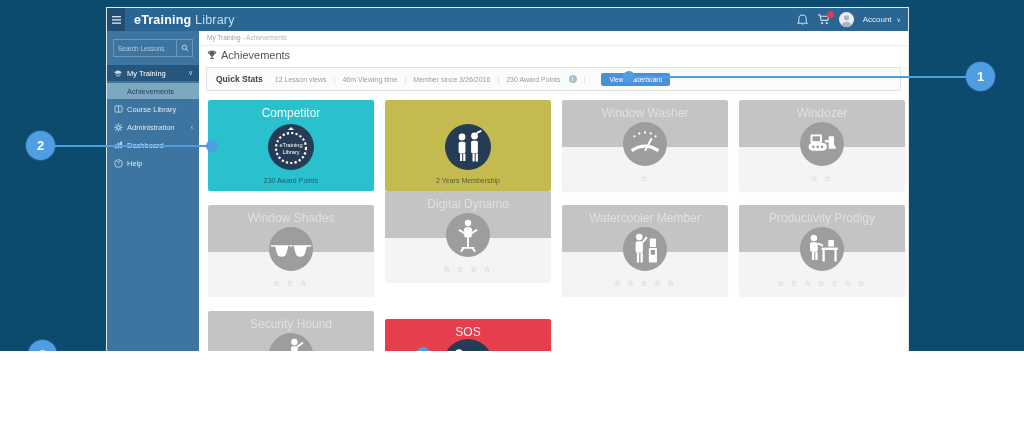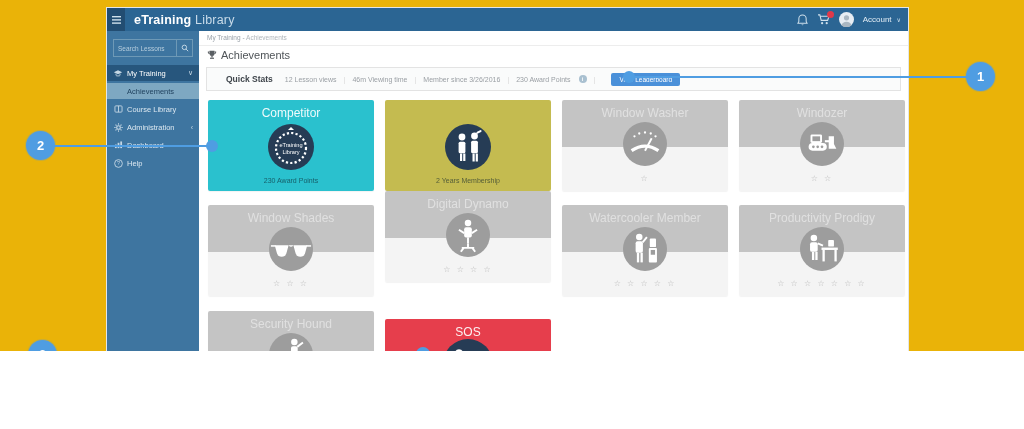--- a/index.html
+++ b/index.html
@@ -1,17 +1,17 @@
 <!DOCTYPE html>
 <html><head>
 <meta charset="utf-8">
 <style>
   * { box-sizing: border-box; }
   body { margin: 0; background: #ffffff; font-family: "Liberation Sans", sans-serif; }
-  .canvas { position: relative; width: 1024px; height: 351px; background: #eab308; overflow: hidden; }
+  .canvas { position: relative; width: 1024px; height: 351px; background: #0c4a6e; overflow: hidden; }
 
   
   .app-frame { position: absolute; left: 106px; top: 7px; width: 803px; height: 416px;
                border: 1px solid #e3e6e8; background: #fff; }
 
   
   .hdr { position: absolute; left: 0; top: 0; width: 801px; height: 23px; background: #2b6593;
          display: flex; align-items: center; }
   .hamburger { width: 18px; height: 23px; background: #224d72; display: flex; align-items: center;
                justify-content: center; cursor: pointer; flex: 0 0 18px; }
@@ -43,21 +43,21 @@
 
   
   .main { position: absolute; left: 92px; top: 23px; width: 709px; height: 392px; background: #ffffff; }
   .crumb { position: absolute; left: 8px; top: 3px; font-size: 6.5px; color: #98a0a8; }
   .crumb .cur { color: #b0b6bb; }
   .crumb-line { position: absolute; left: 0; top: 14px; width: 100%; height: 1px; background: #ededed; }
   .page-title { position: absolute; left: 8px; top: 18px; font-size: 11px; color: #4f5458;
                 display: flex; align-items: center; gap: 4px; }
 
   .qs { position: absolute; left: 7px; right: 7px; top: 36px; height: 24px; background: #fafbfb;
-        border: 1px solid #e3e3e3; display: flex; align-items: center; padding: 0 19px; gap: 7px;
+        border: 1px solid #e3e3e3; display: flex; align-items: center; padding: 0 9px; gap: 7px;
         font-size: 7px; color: #9a9fa4; white-space: nowrap; }
   .qs-title { font-size: 8.5px; font-weight: 700; color: #3f454b; margin-right: 5px; }
   #qs-stats { display: flex; align-items: center; gap: 7px; }
   .qs-sep { color: #d8d8d8; }
   .qs-info { width: 8px; height: 8px; border-radius: 50%; background: #a9c0d0; color: #fff;
              font-size: 5.5px; font-weight: 700; display: inline-flex; align-items: center;
              justify-content: center; margin-left: 1px; cursor: pointer; }
   .qs-btn { margin-left: 9px; background: #4a90d9; border: 0; border-radius: 2px; color: #ffffff;
             font-size: 6.5px; padding: 3px 8px; cursor: pointer; font-family: "Liberation Sans", sans-serif; }
 

